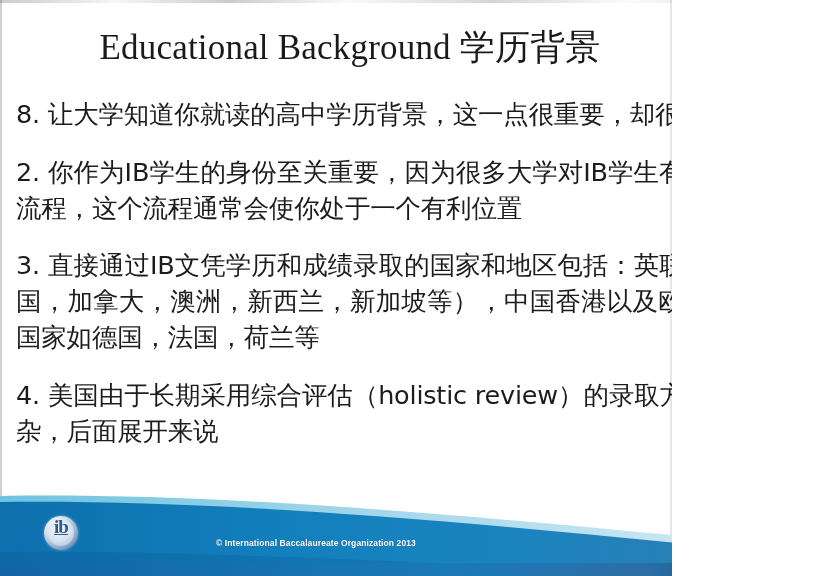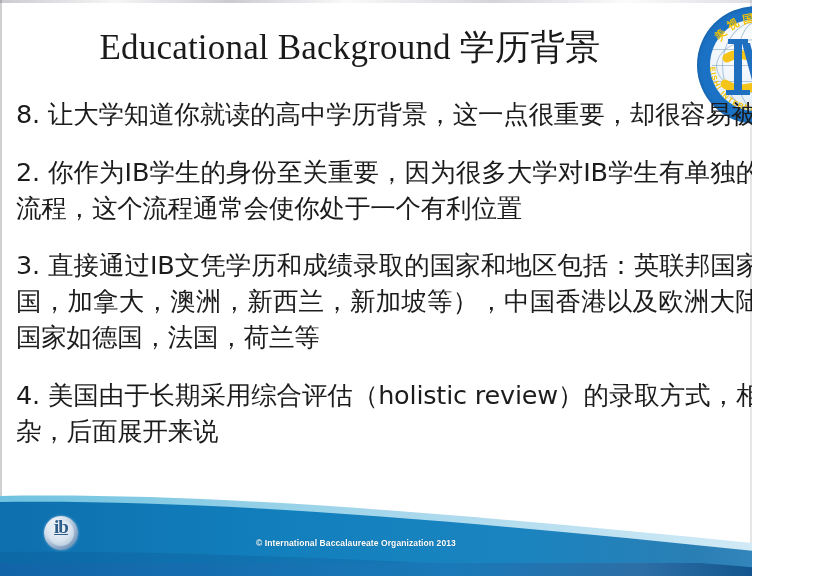--- a/index.html
+++ b/index.html
@@ -2,21 +2,21 @@
 <html><head>
 <meta charset="utf-8">
 <style>
   html, body {
     margin: 0;
     padding: 0;
     background: #ffffff;
   }
   #slide {
     position: relative;
-    width: 752px;
+    width: 672px;
     height: 576px;
     background: #ffffff;
     overflow: hidden;
     font-family: "Liberation Sans", sans-serif;
   }
 
   
   .top-artifact {
     position: absolute;
     top: 0; left: 0;
@@ -202,21 +202,20 @@
   .ib-copyright {
     position: absolute;
     left: 216px;
     bottom: 28px;
     color: #ffffff;
     font-family: "Liberation Sans", sans-serif;
     font-size: 8.5px;
     font-weight: bold;
     letter-spacing: 0.1px;
     text-shadow: 0 0 1px rgba(0,0,0,0.25);
-    margin-left: 40px;
   }
 </style>
 </head>
 <body>
 
 <div id="slide">
 
   <div class="top-artifact"></div>
   <div class="left-edge"></div>
   <div class="right-edge"></div>

